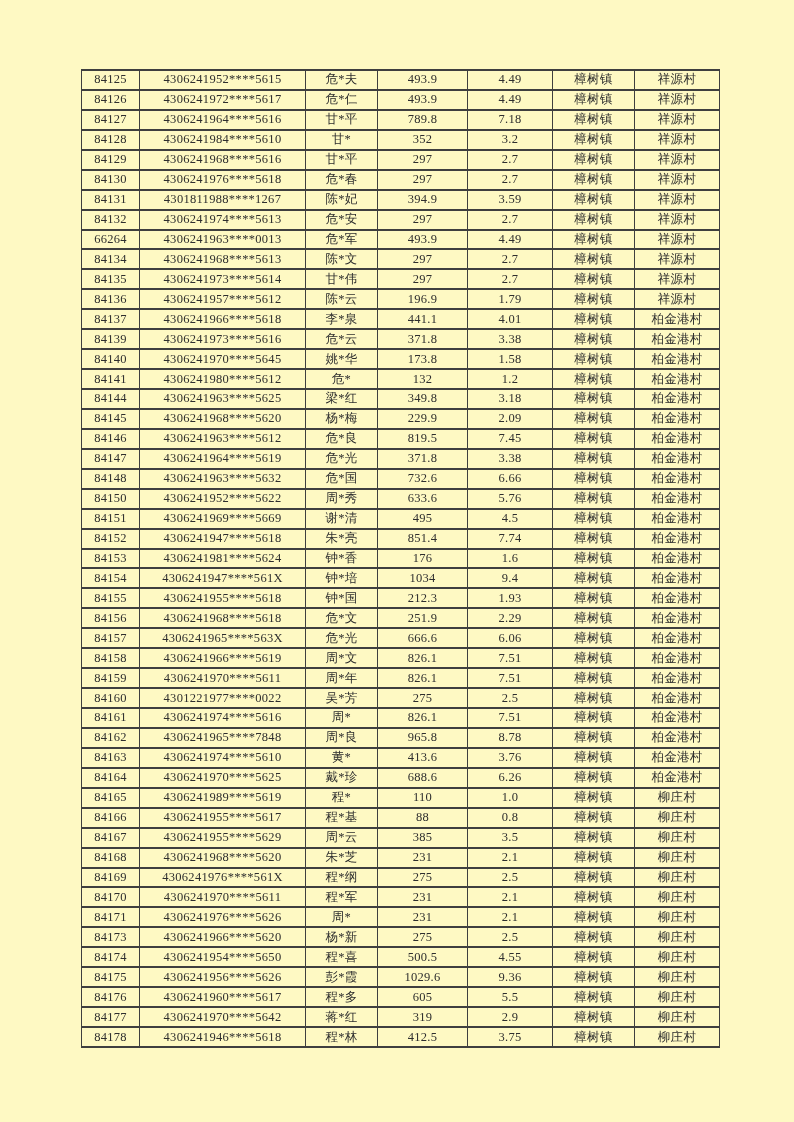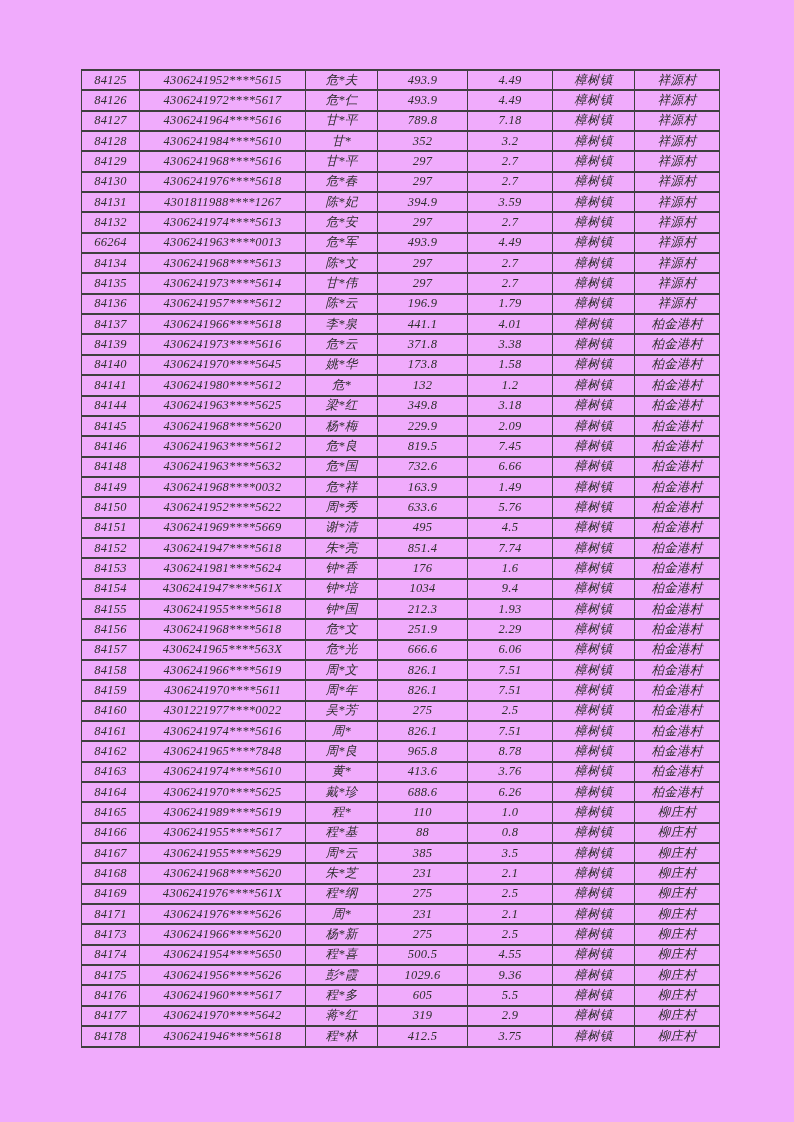--- a/index.html
+++ b/index.html
@@ -10,22 +10,21 @@
   body {
     width: 794px;
     height: 1122px;
     position: relative;
     font-family: "Liberation Serif", "DejaVu Serif", serif;
     color: #2e2e2e;
   }
   .page {
     position: absolute;
     inset: 0;
-    background: #f0abfc;
-    font-style: italic;
+    background: #fef9c3;
   }
   table.records {
     position: absolute;
     left: 81px;
     top: 69px;
     width: 638px;
     height: 979px;
     border-collapse: collapse;
     table-layout: fixed;
     font-size: 12.5px;
@@ -230,38 +229,38 @@
         <tr>
           <td>84146</td>
           <td>4306241963****5612</td>
           <td>危*良</td>
           <td>819.5</td>
           <td>7.45</td>
           <td>樟树镇</td>
           <td>柏金港村</td>
         </tr>
         <tr>
+          <td>84147</td>
+          <td>4306241964****5619</td>
+          <td>危*光</td>
+          <td>371.8</td>
+          <td>3.38</td>
+          <td>樟树镇</td>
+          <td>柏金港村</td>
+        </tr>
+        <tr>
           <td>84148</td>
           <td>4306241963****5632</td>
           <td>危*国</td>
           <td>732.6</td>
           <td>6.66</td>
           <td>樟树镇</td>
           <td>柏金港村</td>
         </tr>
         <tr>
-          <td>84149</td>
-          <td>4306241968****0032</td>
-          <td>危*祥</td>
-          <td>163.9</td>
-          <td>1.49</td>
-          <td>樟树镇</td>
-          <td>柏金港村</td>
-        </tr>
-        <tr>
           <td>84150</td>
           <td>4306241952****5622</td>
           <td>周*秀</td>
           <td>633.6</td>
           <td>5.76</td>
           <td>樟树镇</td>
           <td>柏金港村</td>
         </tr>
         <tr>
           <td>84151</td>
@@ -428,20 +427,29 @@
         <tr>
           <td>84169</td>
           <td>4306241976****561X</td>
           <td>程*纲</td>
           <td>275</td>
           <td>2.5</td>
           <td>樟树镇</td>
           <td>柳庄村</td>
         </tr>
         <tr>
+          <td>84170</td>
+          <td>4306241970****5611</td>
+          <td>程*军</td>
+          <td>231</td>
+          <td>2.1</td>
+          <td>樟树镇</td>
+          <td>柳庄村</td>
+        </tr>
+        <tr>
           <td>84171</td>
           <td>4306241976****5626</td>
           <td>周*</td>
           <td>231</td>
           <td>2.1</td>
           <td>樟树镇</td>
           <td>柳庄村</td>
         </tr>
         <tr>
           <td>84173</td>

